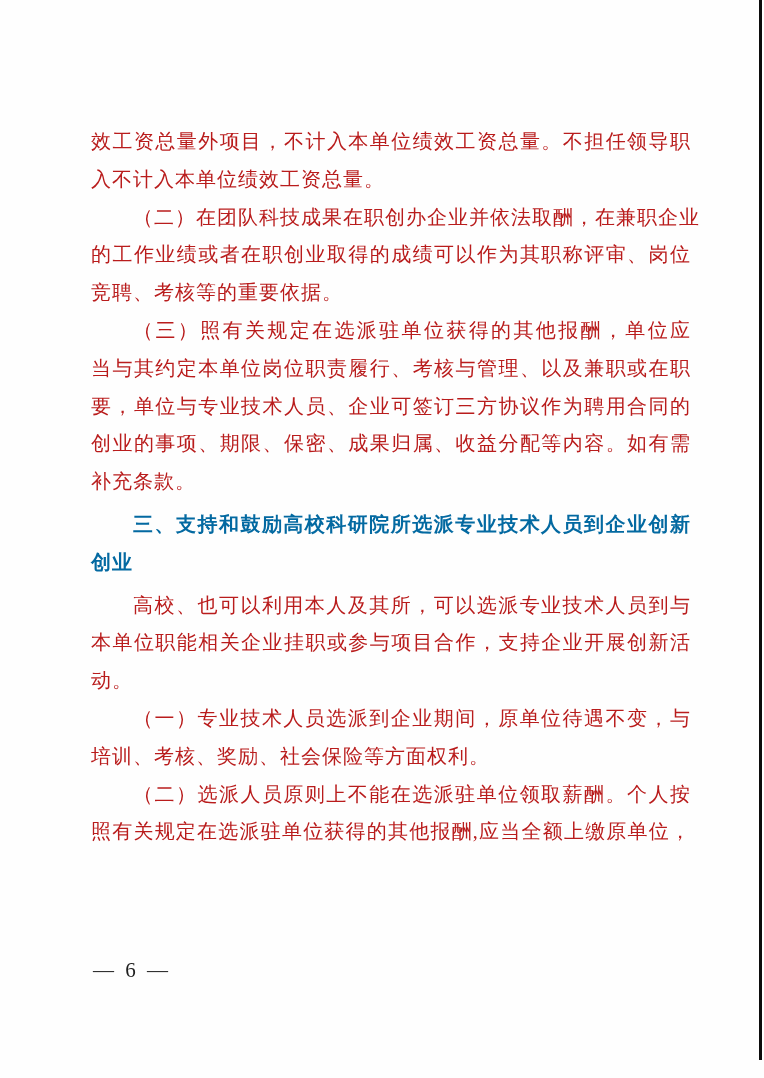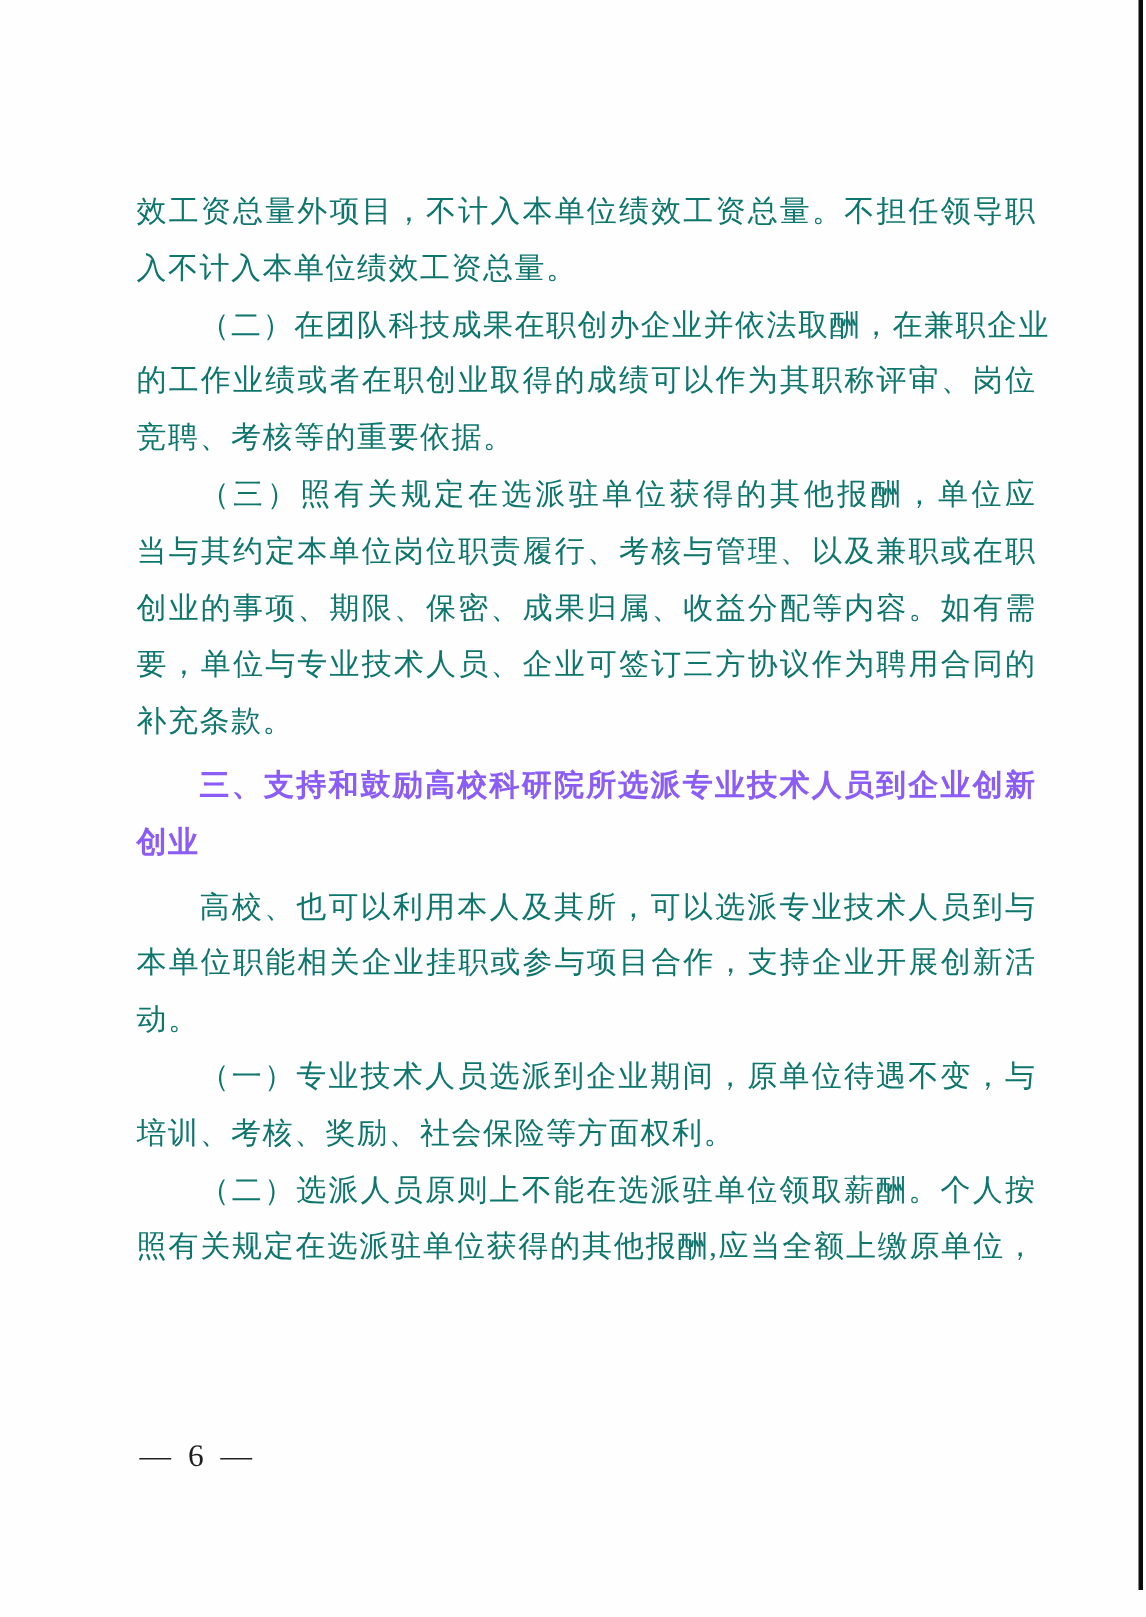--- a/index.html
+++ b/index.html
@@ -33,33 +33,33 @@
   }
   .line {
     height: 37.8px;
     line-height: 37.8px;
     font-size: 20px;
     letter-spacing: 1px;
     text-align: justify;
     text-align-last: justify;
     text-justify: inter-character;
     white-space: pre;
-    color: #0f766e;
+    color: #b91c1c;
   }
   .line.short {
     text-align: center;
     text-align-last: left;
   }
   .line.indent {
     text-indent: 42px;
   }
   .line.bold {
     font-family: Liberation Sans, sans-serif;
     font-weight: bold;
-    color: #8b5cf6;
+    color: #0369a1;
   }
   .line.space-before {
     margin-top: 5px;
   }
   .page-number {
     position: absolute;
     left: 93px;
     top: 958px;
     font-size: 21px;
     letter-spacing: 3px;
@@ -73,22 +73,22 @@
 <div class="page">
   <div class="scan-edge"></div>
   <div class="doc-body">
       <div class="line">效工资总量外项目，不计入本单位绩效工资总量。不担任领导职</div>
       <div class="line short">入不计入本单位绩效工资总量。</div>
       <div class="line indent">（二）在团队科技成果在职创办企业并依法取酬，在兼职企业</div>
       <div class="line">的工作业绩或者在职创业取得的成绩可以作为其职称评审、岗位</div>
       <div class="line short">竞聘、考核等的重要依据。</div>
       <div class="line indent">（三）照有关规定在选派驻单位获得的其他报酬，单位应</div>
       <div class="line">当与其约定本单位岗位职责履行、考核与管理、以及兼职或在职</div>
+      <div class="line">要，单位与专业技术人员、企业可签订三方协议作为聘用合同的</div>
       <div class="line">创业的事项、期限、保密、成果归属、收益分配等内容。如有需</div>
-      <div class="line">要，单位与专业技术人员、企业可签订三方协议作为聘用合同的</div>
       <div class="line short">补充条款。</div>
       <div class="line indent bold space-before">三、支持和鼓励高校科研院所选派专业技术人员到企业创新</div>
       <div class="line short bold">创业</div>
       <div class="line indent space-before">高校、也可以利用本人及其所，可以选派专业技术人员到与</div>
       <div class="line">本单位职能相关企业挂职或参与项目合作，支持企业开展创新活</div>
       <div class="line short">动。</div>
       <div class="line indent">（一）专业技术人员选派到企业期间，原单位待遇不变，与</div>
       <div class="line short">培训、考核、奖励、社会保险等方面权利。</div>
       <div class="line indent">（二）选派人员原则上不能在选派驻单位领取薪酬。个人按</div>
       <div class="line">照有关规定在选派驻单位获得的其他报酬,应当全额上缴原单位，</div>

